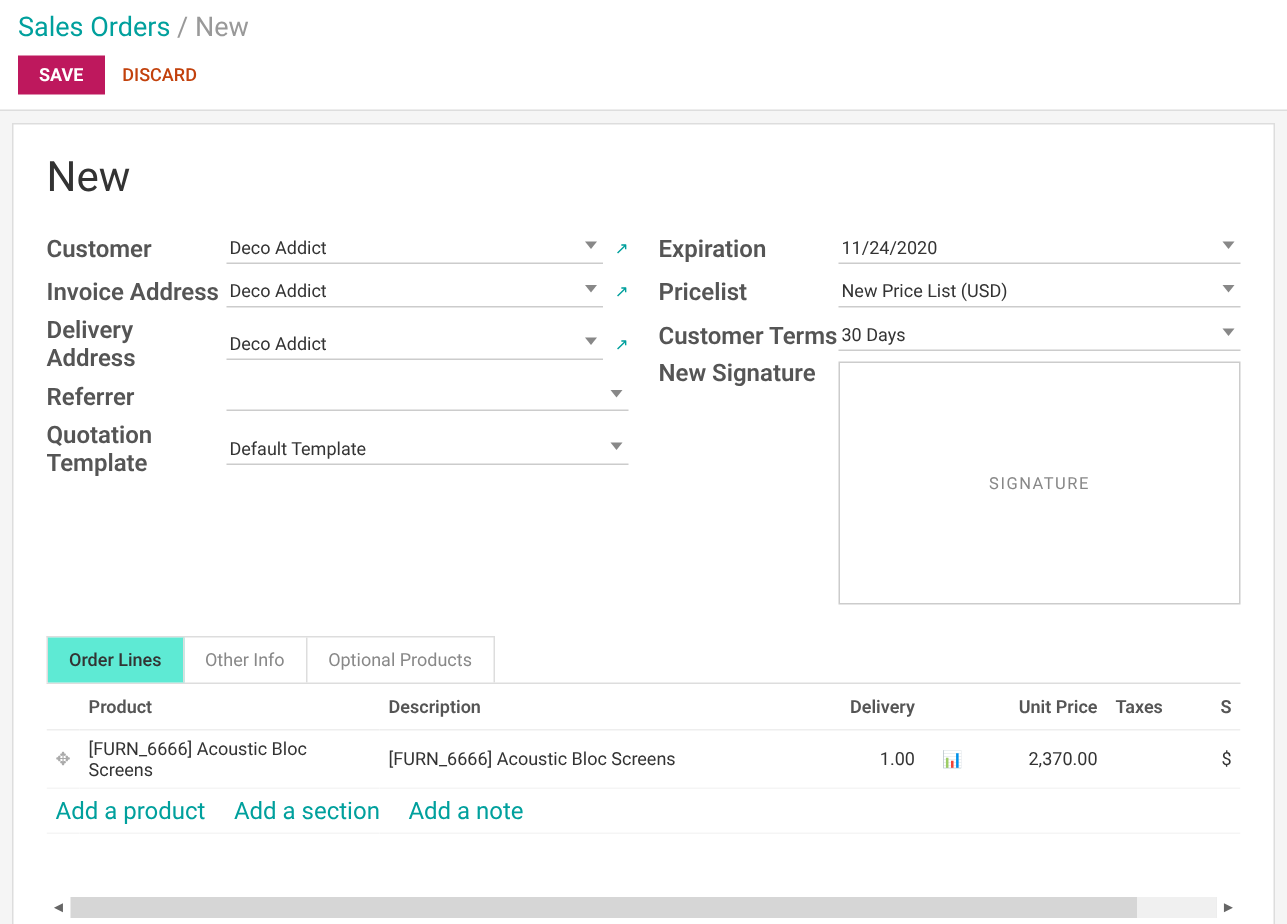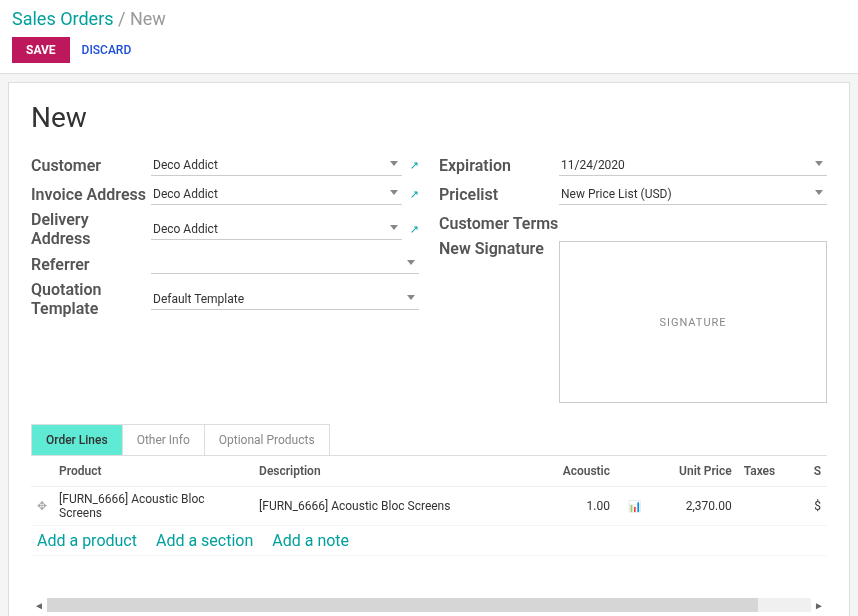--- a/index.html
+++ b/index.html
@@ -3,21 +3,21 @@
   <meta charset="utf-8">
   <style>
     * { box-sizing: border-box; margin: 0; padding: 0; font-family: -apple-system, BlinkMacSystemFont, "Segoe UI", Roboto, sans-serif; }
     body { background: #f9f9f9; font-size: 13px; color: #333; width: 858px; }
     
     .header { padding: 8px 12px 0 12px; background: #fff; }
     .breadcrumb { font-size: 18px; color: #999; margin-bottom: 8px; font-weight: 400; }
     .breadcrumb-root { color: #00a09d; }
     .toolbar { display: flex; gap: 12px; align-items: center; padding-bottom: 10px; }
     .btn-primary { background: #be185d; color: #fff; border: none; padding: 6px 14px; font-size: 12px; font-weight: 700; cursor: pointer; }
-    .btn-link { background: none; border: none; color: #1d4ed8; font-size: 12px; font-weight: 500; cursor: pointer; }
+    .btn-link { background: none; border: none; color: #c2410c; font-size: 12px; font-weight: 500; cursor: pointer; }
     
     .separator { border-top: 1px solid #ddd; }
     .sheet-wrapper { padding: 8px; background: #f5f5f5; }
     .sheet { background: #fff; border: 1px solid #ddd; padding: 18px 22px; }
     .page-title { font-size: 28px; font-weight: 400; color: #333; margin-bottom: 18px; }
     
     .form-cols { display: flex; gap: 20px; }
     .col { flex: 1; }
     .field-row { display: flex; align-items: center; margin-bottom: 3px; min-height: 26px; }
     .field-label { width: 120px; font-size: 16px; font-weight: 600; color: #555; flex-shrink: 0; }
@@ -114,20 +114,23 @@
           </div>
         </div>
         <div class="field-row">
           <div class="field-label">Pricelist</div>
           <div class="field-value">
             <div class="fv-box"><span>New Price List (USD)</span><span class="fv-caret"></span></div>
           </div>
         </div>
         <div class="field-row">
           <div class="field-label">Customer Terms</div>
+          <div class="field-value">
+            <div class="fv-box"><span>30 Days</span><span class="fv-caret"></span></div>
+          </div>
         </div>
         <div class="field-row" style="align-items:flex-start;">
           <div class="field-label">New Signature</div>
           <div class="field-value" style="flex-direction:column; align-items:stretch;">
             <div class="sig-box">
                 <span>SIGNATURE</span>
               </div>
           </div>
         </div>
       </div>
@@ -140,21 +143,21 @@
     </div>
 
     <div class="table-wrap">
       <div class="grid-scroll">
       <table class="line-table">
         <thead>
           <tr>
             <th style="width:18px;"></th>
             <th style="width:200px;">Product</th>
             <th>Description</th>
-            <th class="num" style="width:80px;">Acoustic</th>
+            <th class="num" style="width:80px;">Delivery</th>
             <th style="width:22px;"></th>
             <th class="num" style="width:90px;">Unit Price</th>
             <th style="width:70px;">Taxes</th>
             <th class="num" style="width:10px;">S</th>
           </tr>
         </thead>
         <tbody>
           <tr>
             <td class="drag">✥</td>
             <td>[FURN_6666] Acoustic Bloc Screens</td>

